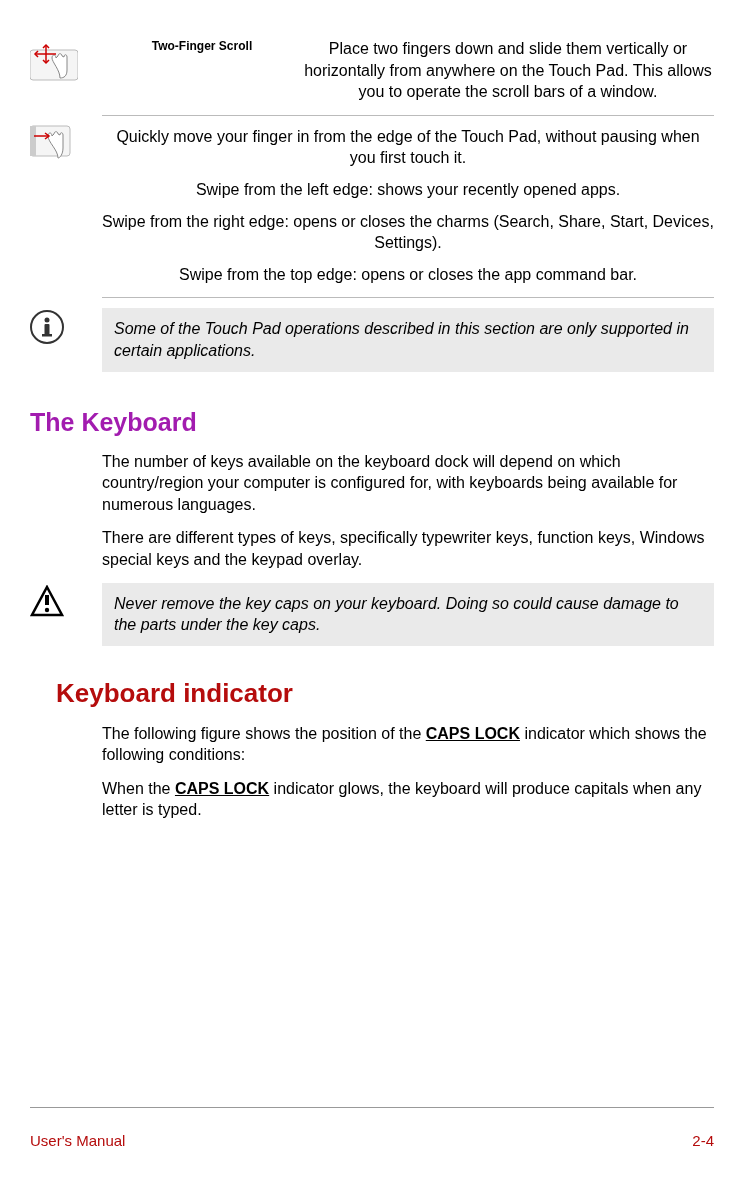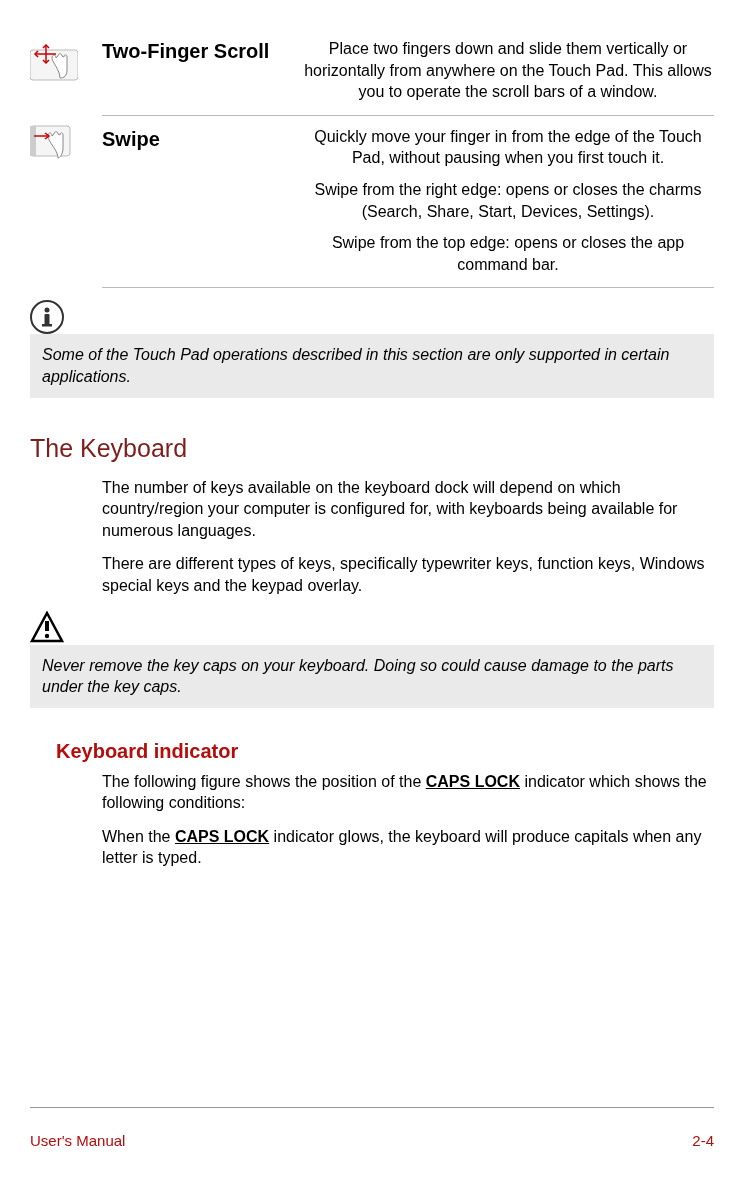--- a/index.html
+++ b/index.html
@@ -36,22 +36,23 @@
     .gesture-row + .gesture-row .gesture-body {
       padding-top: 10px;
     }
     .gesture-row:last-of-type .gesture-body {
       border-bottom: 1px solid #bbb;
     }
     .gesture-name-col {
       width: 200px;
       flex-shrink: 0;
       font-weight: bold;
-      font-size: 20px;
-      line-height: 1.35;
+      font-size: 12px;
+      line-height: 1.35;
+      text-align: center;
     }
     .gesture-desc-col {
       flex: 1;
       font-size: 16px;
       line-height: 1.35;
     }
     .gesture-desc-col p {
       margin-bottom: 10px;
       text-align: center;
     }
@@ -59,21 +60,20 @@
       margin-bottom: 0;
     }
     .hand-icon {
       width: 48px;
       height: 48px;
     }
     .callout {
       display: flex;
       align-items: flex-start;
       margin-top: 10px;
-      flex-direction: column;
     }
     .callout-icon-col {
       width: 72px;
       flex-shrink: 0;
       display: flex;
       align-items: flex-start;
       padding-top: 2px;
     }
     .callout-icon-col svg {
       width: 34px;
@@ -81,32 +81,32 @@
     }
     .callout-body {
       flex: 1;
       background: #eaeaea;
       padding: 10px 12px;
       font-style: italic;
       font-size: 16px;
       line-height: 1.35;
     }
     h1.section-head {
-      color: #7f1d1d;
+      color: #a21caf;
       font-size: 25px;
-      font-weight: normal;
+      font-weight: bold;
       margin-top: 36px;
       margin-bottom: 14px;
     }
     h2.sub-head {
       color: #b50c0c;
-      font-size: 20px;
+      font-size: 26px;
       font-weight: bold;
       margin-top: 32px;
-      margin-bottom: 8px;
+      margin-bottom: 14px;
       margin-left: 26px;
     }
     .body-text {
       font-size: 16px;
       line-height: 1.35;
       margin-left: 72px;
       margin-bottom: 12px;
     }
     .footer {
       position: absolute;
@@ -152,23 +152,23 @@
   <div class="gesture-icon-col">
     <svg class="hand-icon" viewBox="0 0 48 48">
       <rect x="0" y="8" width="40" height="30" rx="3" fill="#f5f5f5" stroke="#bbb" stroke-width="1"></rect>
       <rect x="0" y="8" width="6" height="30" fill="#ccc"></rect>
       <path d="M 28 40 C 28 32, 18 24, 18 18 C 18 14, 22 14, 22 18 L 24 16 C 24 13, 28 13, 28 16 L 30 17 C 30 14, 33 14, 33 17 L 33 30 C 33 36, 30 40, 28 40 Z" fill="#fff" stroke="#888" stroke-width="1"></path>
       <line x1="4" y1="18" x2="18" y2="18" stroke="#c00" stroke-width="1.5"></line>
       <polyline points="15,15 19,18 15,21" fill="none" stroke="#c00" stroke-width="1.5"></polyline>
     </svg>
   </div>
   <div class="gesture-body">
-    <div class="gesture-name-col">Swipe</div>
     <div class="gesture-desc-col">
       <p>Quickly move your finger in from the edge of the Touch Pad, without pausing when you first touch it.</p>
+      <p>Swipe from the left edge: shows your recently opened apps.</p>
       <p>Swipe from the right edge: opens or closes the charms (Search, Share, Start, Devices, Settings).</p>
       <p>Swipe from the top edge: opens or closes the app command bar.</p>
     </div>
   </div>
 </div>
 
 <div class="callout">
   <div class="callout-icon-col">
     <svg viewBox="0 0 34 34">
       <circle cx="17" cy="17" r="16" fill="#fff" stroke="#333" stroke-width="2"></circle>

